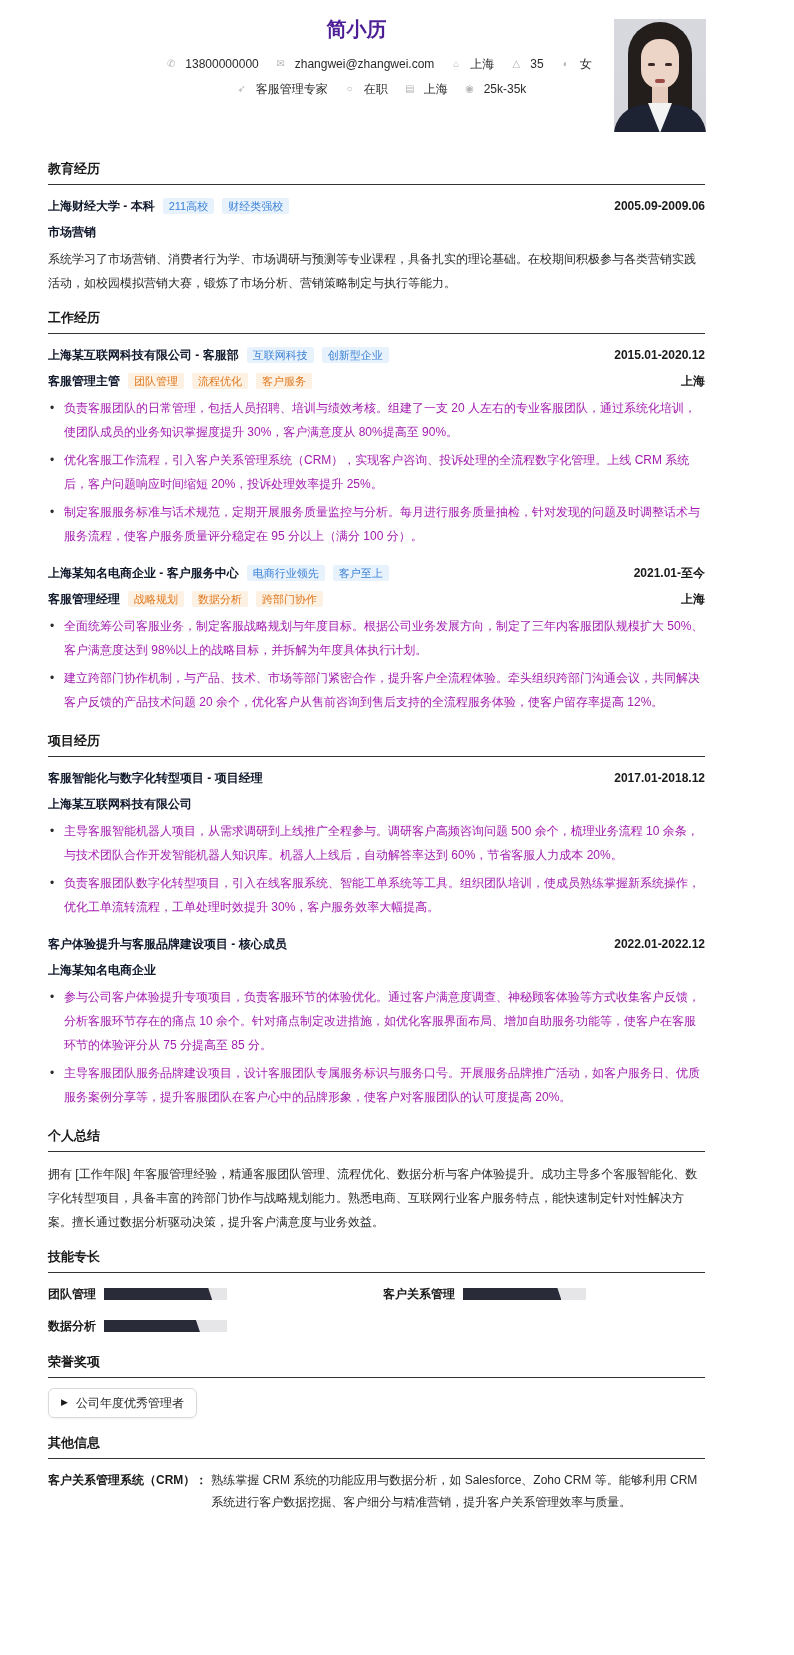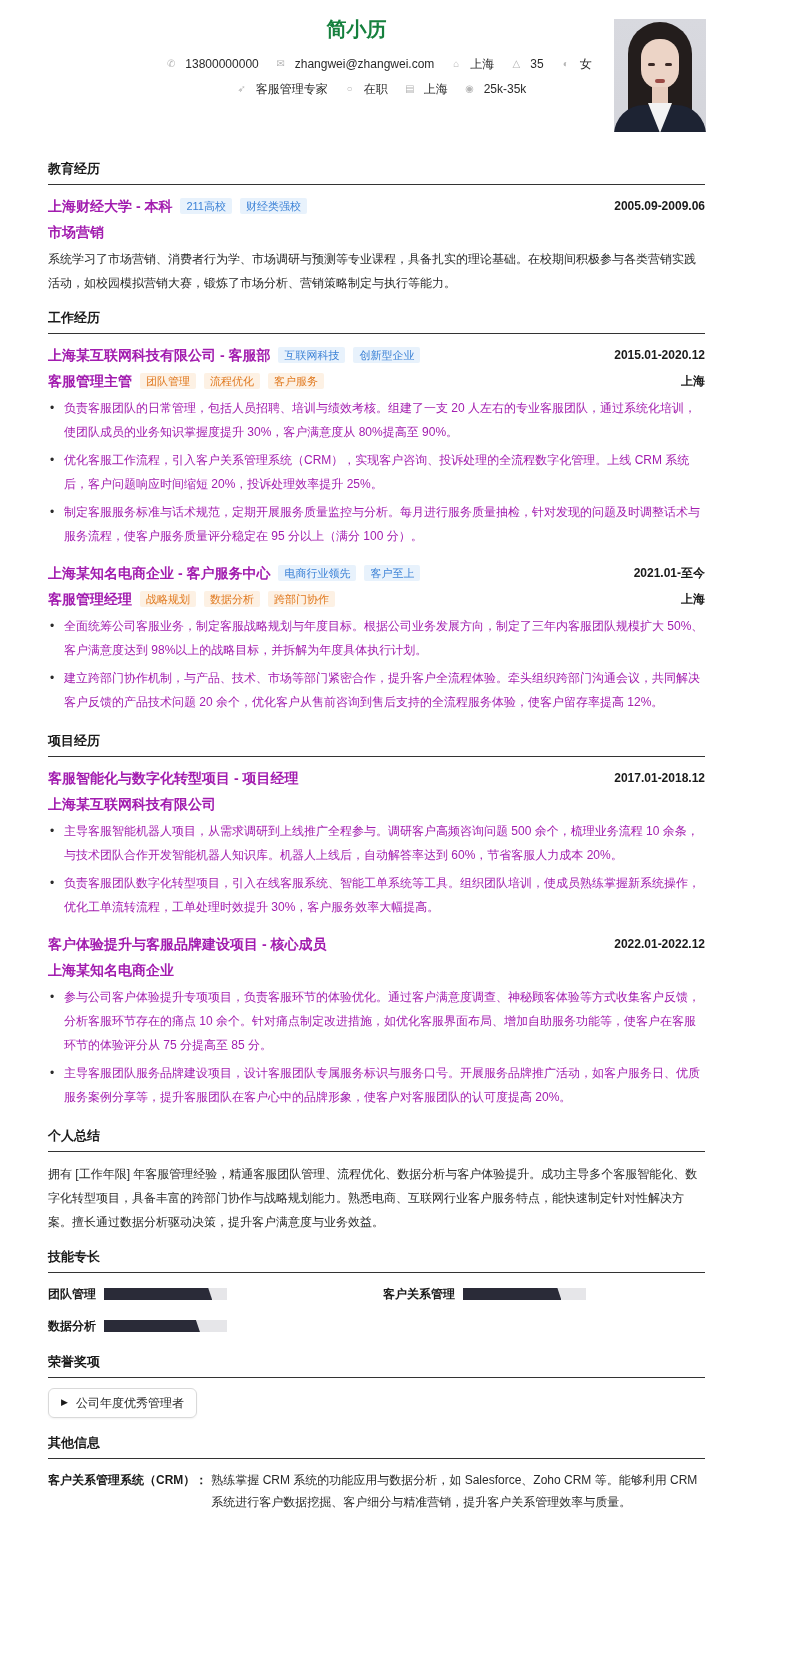--- a/index.html
+++ b/index.html
@@ -12,21 +12,21 @@
     font-size: 12px;
     line-height: 1.5;
     position: relative;
   }
   .page { padding: 0 89px 0 48px; position: relative; }
 
   
   .header { position: relative; height: 150px; }
   .name {
     position: absolute; left: 0; right: 0; top: 14px;
-    text-align: center; font-size: 20px; font-weight: 700; color: #15803d;
+    text-align: center; font-size: 20px; font-weight: 700; color: #4c1d95;
     padding-right: 40px;
   }
   .contact-row {
     position: absolute; left: 0; right: 0;
     display: flex; justify-content: center; align-items: center; gap: 0;
     font-size: 12px; color: #2a2a2a;
   }
   .contact-row.r1 { top: 55px; padding-left: 20px; }
   .contact-row.r2 { top: 80px; padding-left: 25px; }
   .ci { display: inline-flex; align-items: center; margin-right: 16px; }
@@ -65,21 +65,21 @@
   .sec-title {
     font-size: 13px; font-weight: 700; color: #1a1a1a;
     padding-bottom: 6px; border-bottom: 1px solid #333;
     margin-bottom: 10px; line-height: 18px;
   }
   .row-head {
     display: flex; justify-content: space-between; align-items: center;
     height: 22px; margin-bottom: 4px;
   }
   .row-head .left { display: flex; align-items: center; }
-  .strong { font-weight: 700; font-size: 14px; color: #a21caf; }
+  .strong { font-weight: 700; font-size: 12px; color: #0f172a; }
   .date { font-weight: 700; font-size: 12px; color: #1a1a1a; }
   .tag {
     display: inline-block; font-size: 11px; line-height: 16px;
     padding: 0 6px; border-radius: 2px; margin-left: 8px;
   }
   .tag.blue { background: #e8f2fc; color: #3c82d6; text-align: right; }
   .tag.orange { background: #fdf1e4; color: #e0791f; }
   .para { font-size: 12px; color: #2a2a2a; line-height: 24px; }
   .bullets { list-style: none; }
   .bullets li {

